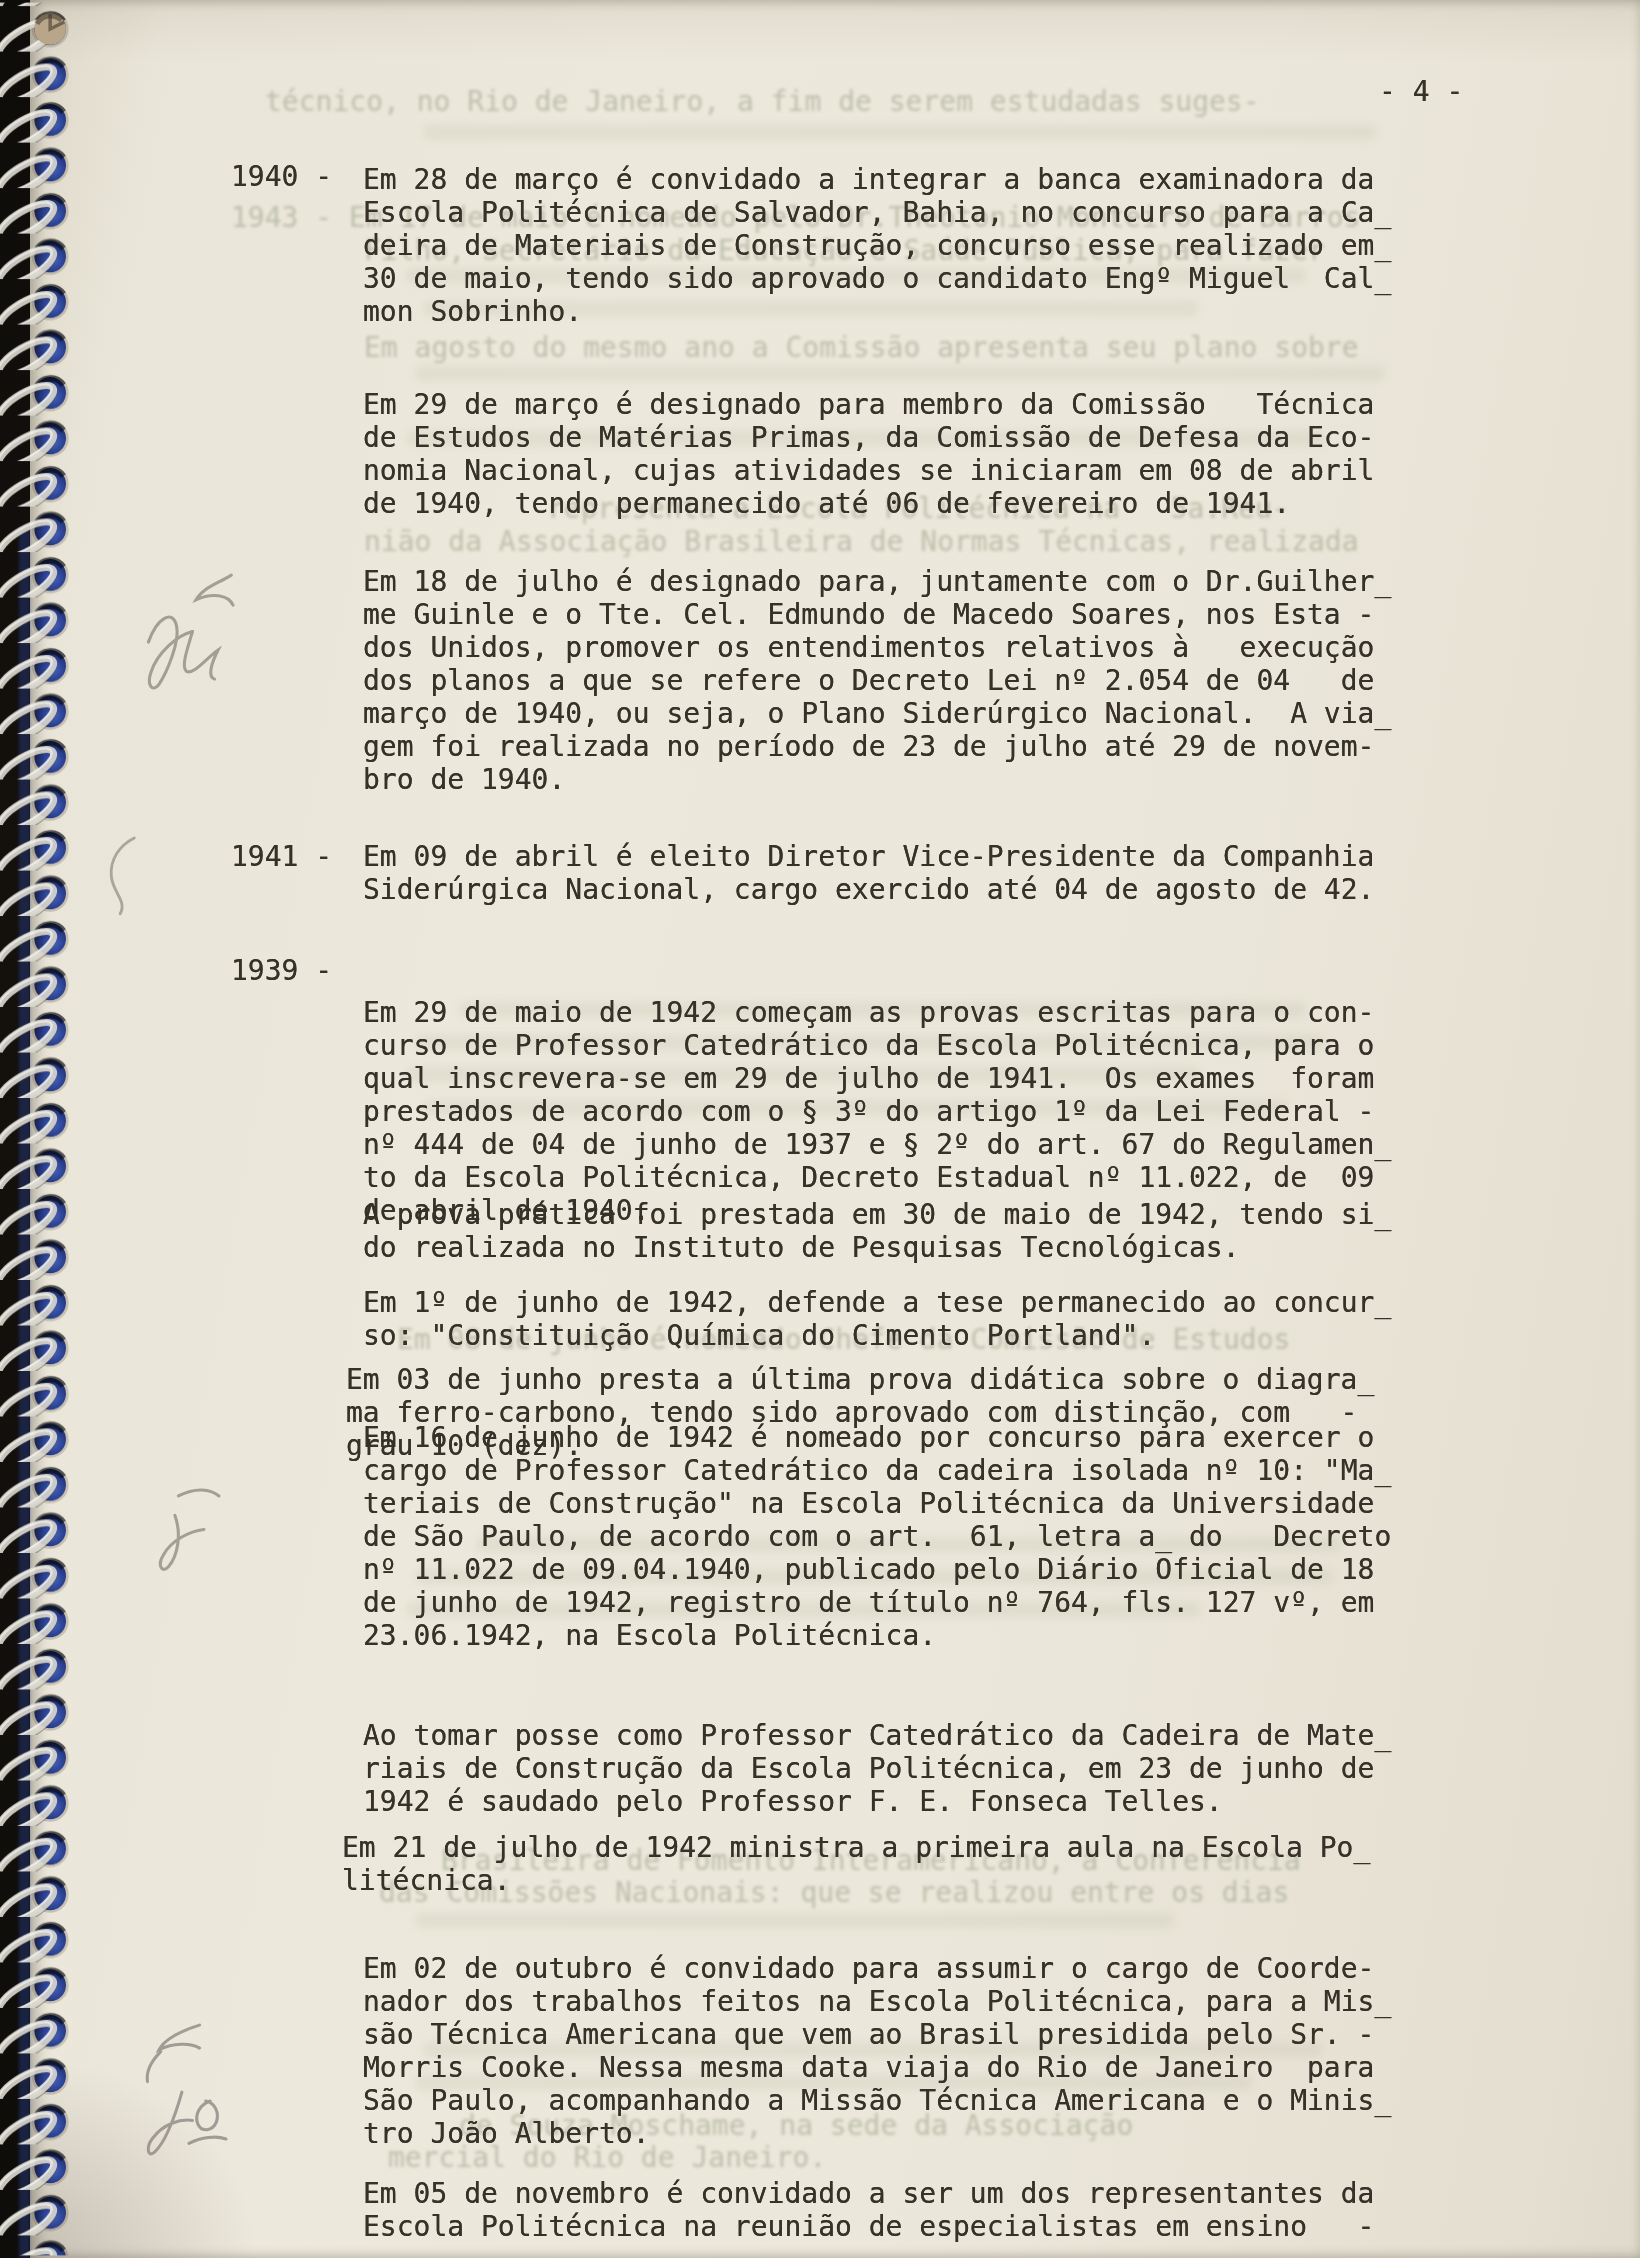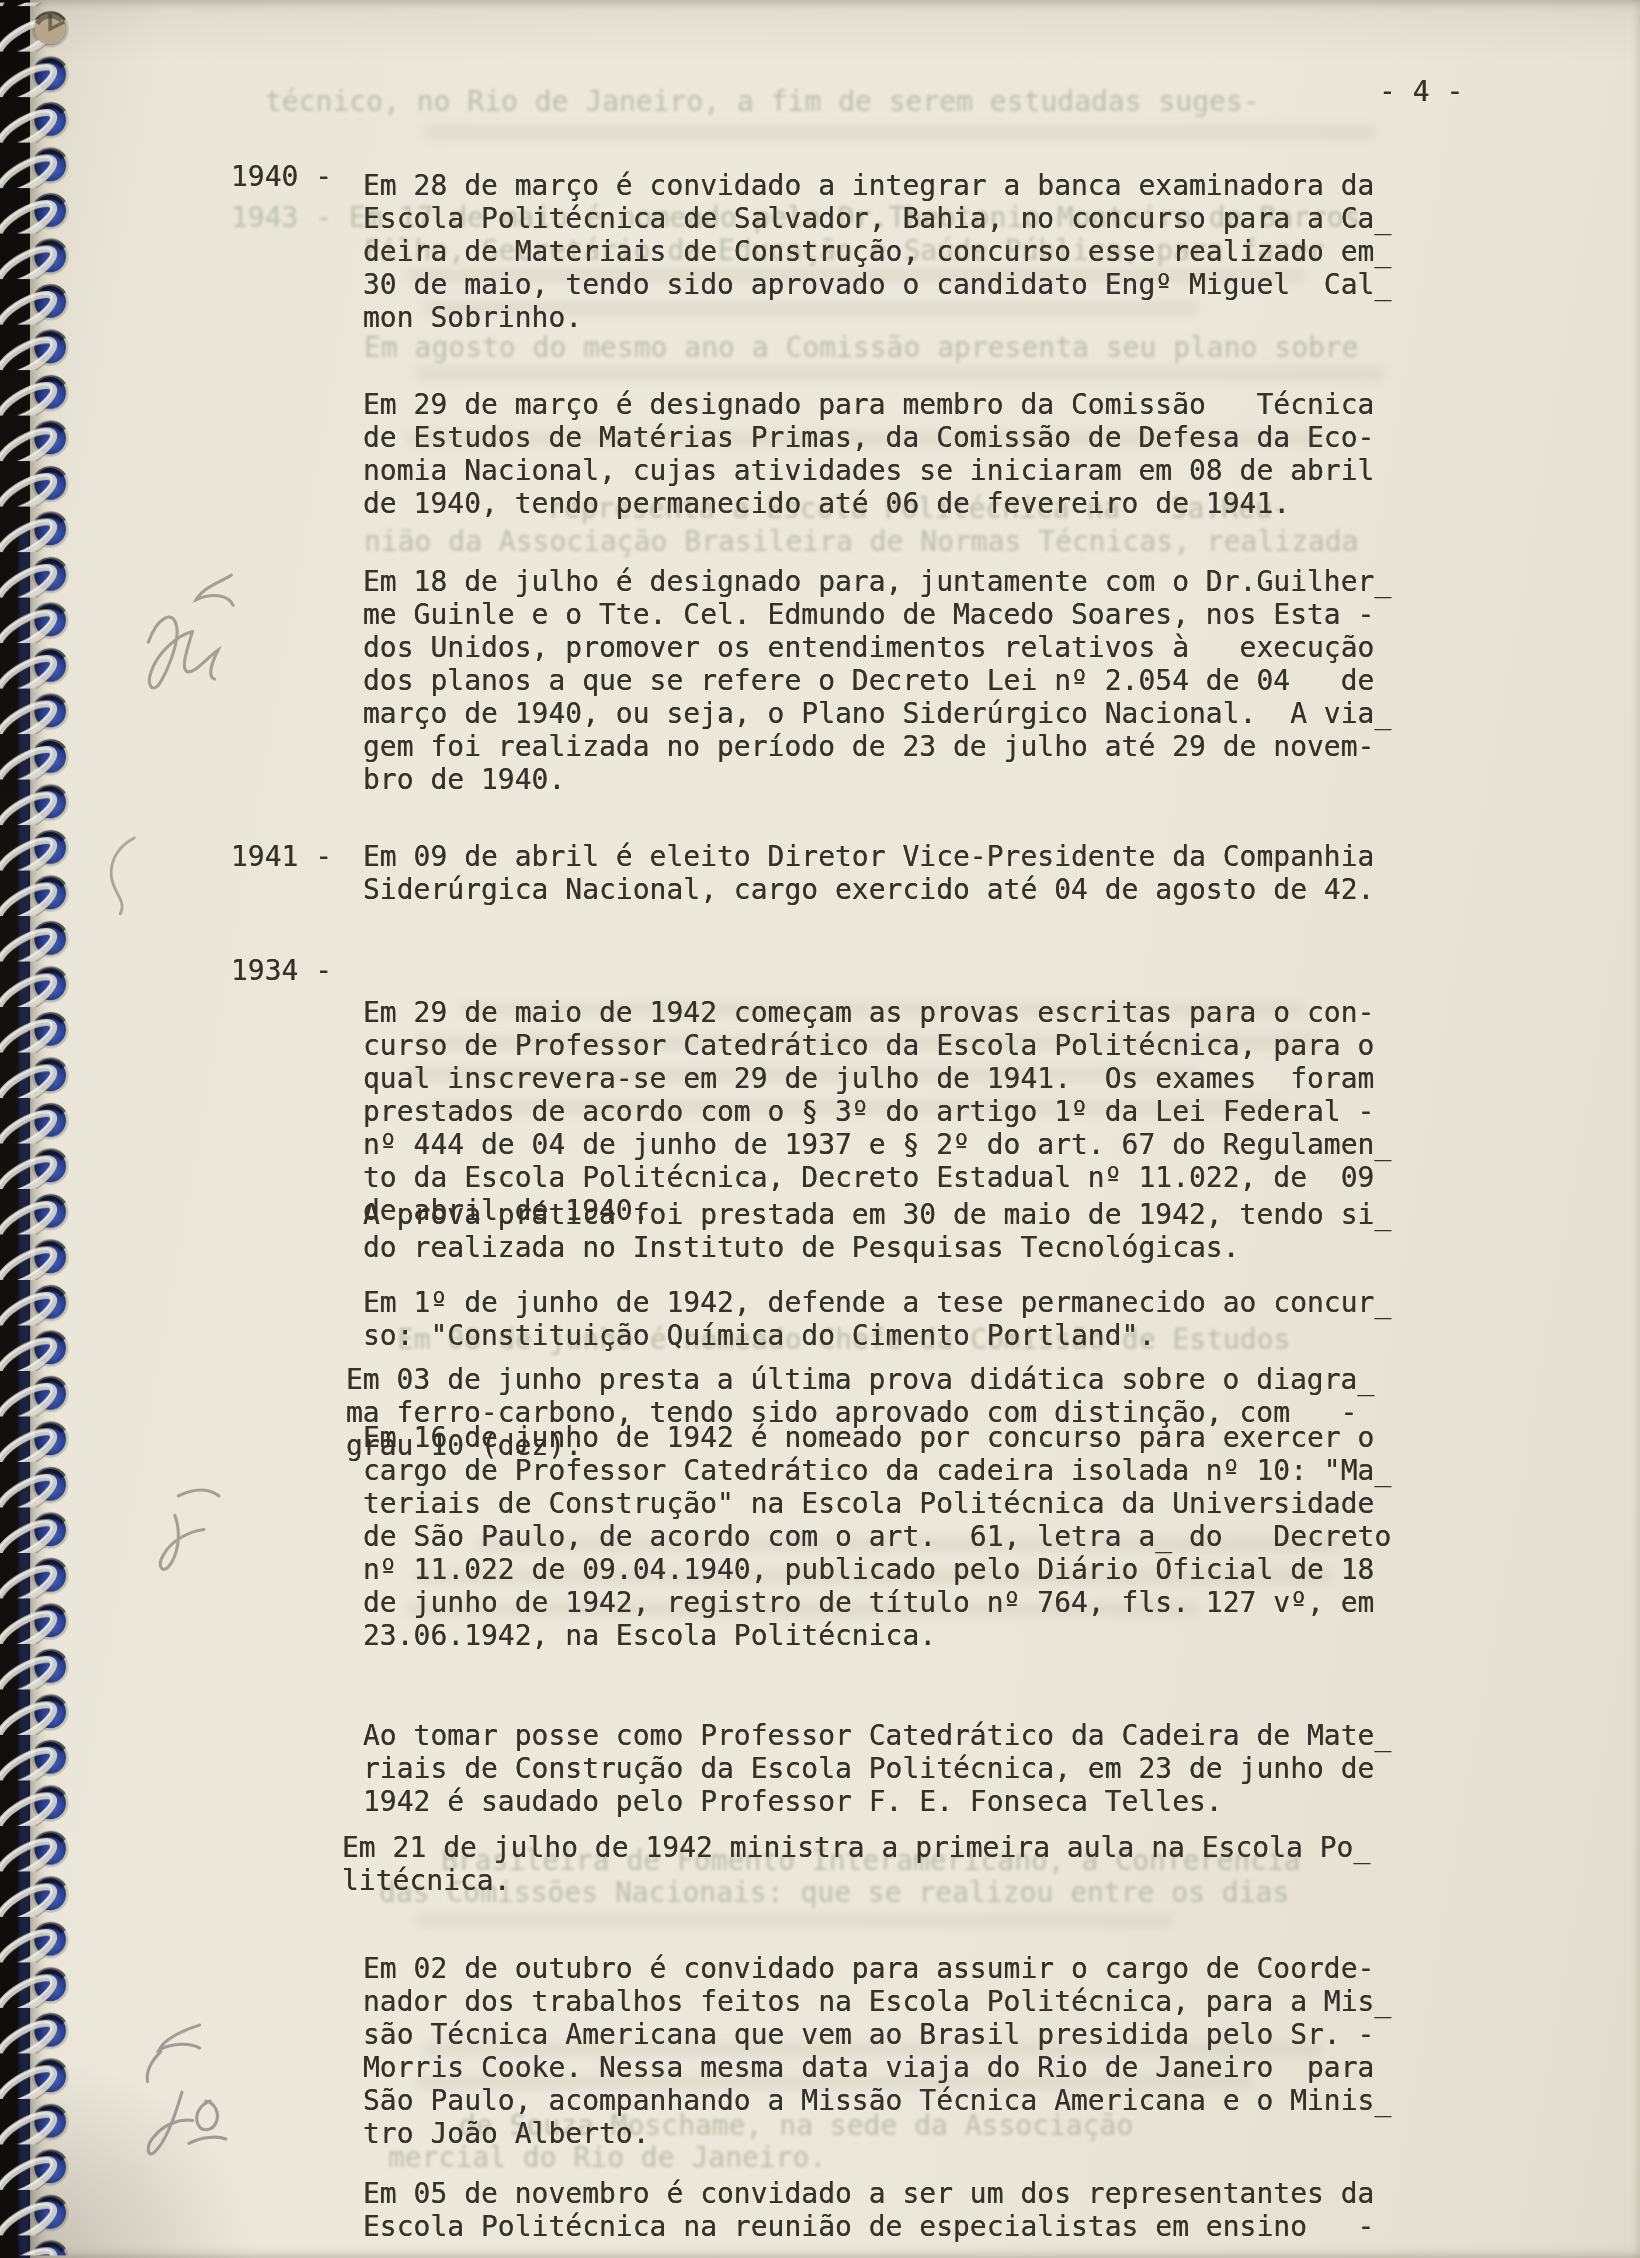--- a/index.html
+++ b/index.html
@@ -76,42 +76,42 @@
 <div class="ghost" style="left:364px;top:525px">nião da Associação Brasileira de Normas Técnicas, realizada</div>
 <div class="ghost" style="left:397px;top:1323px">Em 08 de junho é nomeado Chefe da Comissão de Estudos</div>
 <div class="ghost" style="left:441px;top:1844px">Brasileira de Fomento Interamericano, à Conferência</div>
 <div class="ghost" style="left:379px;top:1876px">das Comissões Nacionais: que se realizou entre os dias</div>
 <div class="ghost" style="left:459px;top:2109px">de Souza Moschame, na sede da Associação</div>
 <div class="ghost" style="left:388px;top:2141px">mercial do Rio de Janeiro.</div>
 
 <div class="tw" style="left:1379px;top:75px">- 4 -</div>
 
 <div class="tw" style="left:231px;top:160px">1940 -</div>
-<div class="tw" style="left:363px;top:169px">Em 28 de março é convidado a integrar a banca examinadora da
+<div class="tw" style="left:363px;top:163px">Em 28 de março é convidado a integrar a banca examinadora da
 Escola Politécnica de Salvador, Bahia, no concurso para a Ca̲
 deira de Materiais de Construção, concurso esse realizado em̲
 30 de maio, tendo sido aprovado o candidato Engº Miguel  Cal̲
 mon Sobrinho.</div>
 <div class="tw" style="left:363px;top:388px">Em 29 de março é designado para membro da Comissão   Técnica
 de Estudos de Matérias Primas, da Comissão de Defesa da Eco-
 nomia Nacional, cujas atividades se iniciaram em 08 de abril
 de 1940, tendo permanecido até 06 de fevereiro de 1941.</div>
 <div class="tw" style="left:363px;top:565px">Em 18 de julho é designado para, juntamente com o Dr.Guilher̲
 me Guinle e o Tte. Cel. Edmundo de Macedo Soares, nos Esta -
 dos Unidos, promover os entendimentos relativos à   execução
 dos planos a que se refere o Decreto Lei nº 2.054 de 04   de
 março de 1940, ou seja, o Plano Siderúrgico Nacional.  A via̲
 gem foi realizada no período de 23 de julho até 29 de novem-
 bro de 1940.</div>
 
 <div class="tw" style="left:231px;top:840px">1941 -</div>
 <div class="tw" style="left:363px;top:840px">Em 09 de abril é eleito Diretor Vice-Presidente da Companhia
 Siderúrgica Nacional, cargo exercido até 04 de agosto de 42.</div>
 
-<div class="tw" style="left:231px;top:954px">1934 -</div>
+<div class="tw" style="left:231px;top:954px">1939 -</div>
 <div class="tw" style="left:363px;top:996px">Em 29 de maio de 1942 começam as provas escritas para o con-
 curso de Professor Catedrático da Escola Politécnica, para o
 qual inscrevera-se em 29 de julho de 1941.  Os exames  foram
 prestados de acordo com o § 3º do artigo 1º da Lei Federal -
 nº 444 de 04 de junho de 1937 e § 2º do art. 67 do Regulamen̲
 to da Escola Politécnica, Decreto Estadual nº 11.022, de  09
 de abril de 1940.</div>
 <div class="tw" style="left:363px;top:1198px">A prova prática foi prestada em 30 de maio de 1942, tendo si̲
 do realizada no Instituto de Pesquisas Tecnológicas.</div>
 <div class="tw" style="left:363px;top:1286px">Em 1º de junho de 1942, defende a tese permanecido ao concur̲

